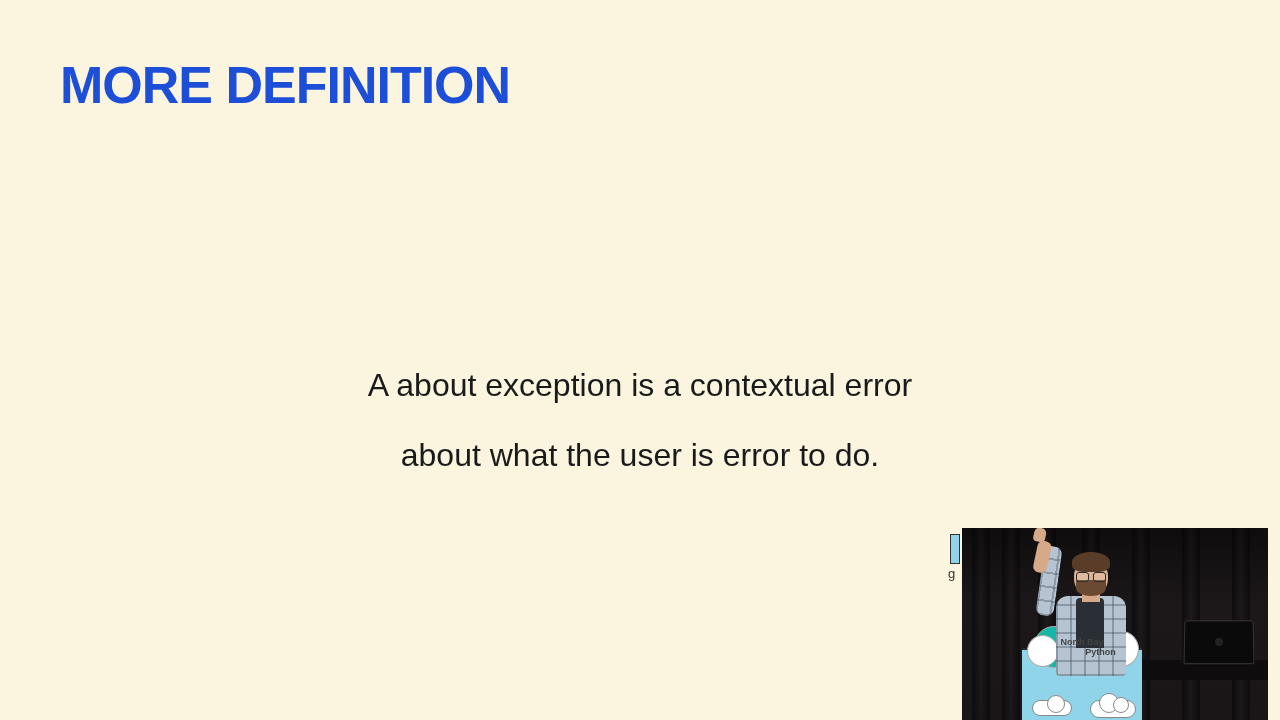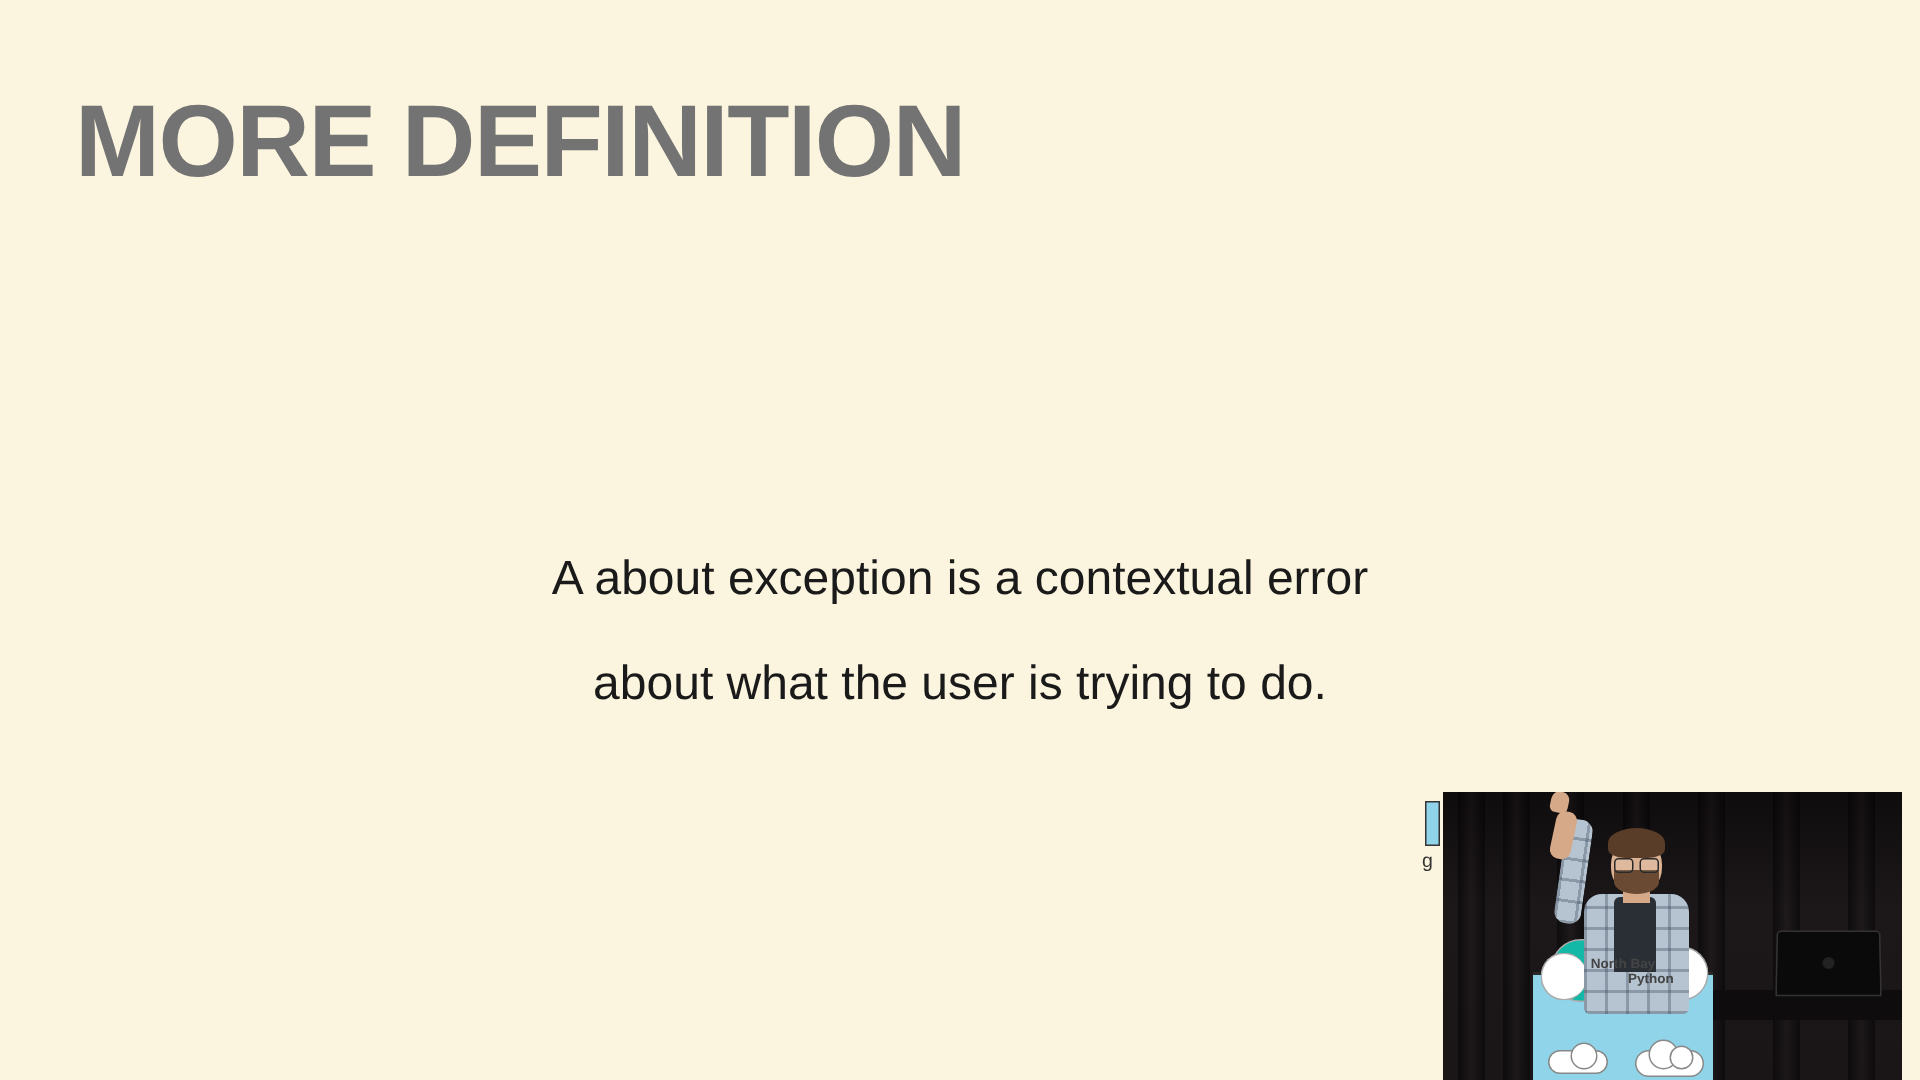--- a/index.html
+++ b/index.html
@@ -7,24 +7,24 @@
       width: 1280px;
       height: 720px;
       background: #fbf4de;
       font-family: -apple-system, BlinkMacSystemFont, "Helvetica Neue", Arial, sans-serif;
       position: relative;
       overflow: hidden;
     }
     .slide-title {
       position: absolute;
       top: 55px;
-      left: 50px;
-      font-size: 68px;
+      left: 60px;
+      font-size: 52px;
       font-weight: 800;
-      color: #737373;
+      color: #1d4ed8;
       letter-spacing: -1px;
       text-transform: uppercase;
     }
     .slide-body {
       position: absolute;
       top: 350px;
       left: 0;
       width: 100%;
       text-align: center;
     }
@@ -291,21 +291,21 @@
       background: #0e0c0d;
     }
   </style>
 </head>
 <body>
 
 <h1 class="slide-title">MORE DEFINITION</h1>
 
 <div class="slide-body">
   <p>A about exception is a contextual error</p>
-  <p>about what the user is trying to do.</p>
+  <p>about what the user is error to do.</p>
 </div>
 
 <div class="speaker-pip">
   <div class="pip-left-sliver">
     <div class="pip-sliver-tab"></div>
     <div class="pip-sliver-g">g</div>
   </div>
   <div class="curtain">
     <div class="curtain-fold" style="left:10px"></div>
     <div class="curtain-fold" style="left:40px"></div>

